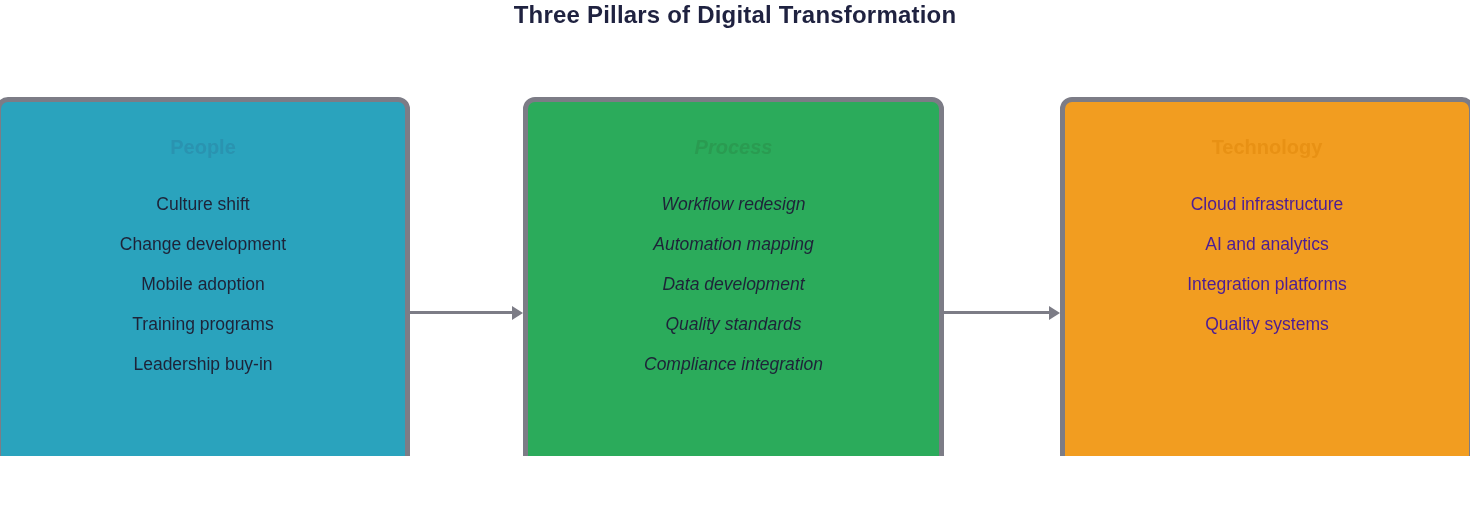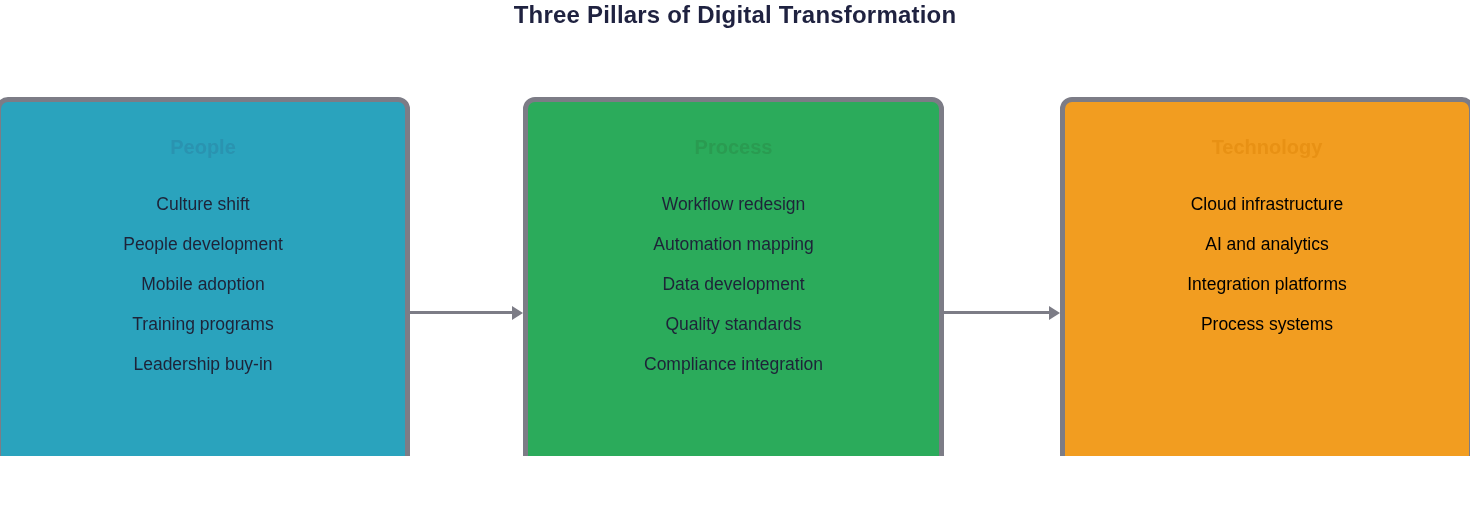--- a/index.html
+++ b/index.html
@@ -16,21 +16,21 @@
     font-size:24px;font-weight:bold;
     letter-spacing:.2px;
   }
   .pillar{
     position:absolute;top:97px;height:429px;
     box-sizing:border-box;
     border:5px solid #7c7c86;
     border-radius:12px;
   }
   .pillar-0{left:-4px;width:414px;}
-  .pillar-1{left:523px;width:421px;}
+  .pillar-1{left:523px;width:421px;font-style:italic;}
   .pillar-2{left:1060px;width:414px;}
   .pillar-header{
     position:absolute;top:31px;left:0;width:100%;
     text-align:center;
     font-size:20px;font-weight:bold;
     line-height:28px;
   }
   .pillar-items{
     position:absolute;top:82px;left:0;width:100%;
   }
@@ -57,21 +57,21 @@
 <body>
 
 <div class="canvas">
 
   <div class="title" style="color: rgb(31, 34, 64);">Three Pillars of Digital Transformation</div>
 
   <div class="pillar pillar-0" style="background-color: rgb(42, 163, 189); border-color: rgb(124, 124, 134);">
     <div class="pillar-header" style="color: rgb(42, 147, 176);">People</div>
     <div class="pillar-items" style="color: rgb(30, 35, 56);">
       <div class="pillar-item">Culture shift</div>
-      <div class="pillar-item">People development</div>
+      <div class="pillar-item">Change development</div>
       <div class="pillar-item">Mobile adoption</div>
       <div class="pillar-item">Training programs</div>
       <div class="pillar-item">Leadership buy-in</div>
     </div>
   </div>
 
   <div class="arrow arrow-0">
     <div class="arrow-line" style="background-color: rgb(124, 124, 134);"></div>
     <div class="arrow-head" style="background-color: rgb(124, 124, 134);"></div>
   </div>
@@ -87,21 +87,21 @@
     </div>
   </div>
 
   <div class="arrow arrow-1">
     <div class="arrow-line" style="background-color: rgb(124, 124, 134);"></div>
     <div class="arrow-head" style="background-color: rgb(124, 124, 134);"></div>
   </div>
 
   <div class="pillar pillar-2" style="background-color: rgb(242, 157, 32); border-color: rgb(124, 124, 134);">
     <div class="pillar-header" style="color: rgb(232, 145, 20);">Technology</div>
-    <div class="pillar-items" style="color: #000000;">
+    <div class="pillar-items" style="color: #4c1d95;">
       <div class="pillar-item">Cloud infrastructure</div>
       <div class="pillar-item">AI and analytics</div>
       <div class="pillar-item">Integration platforms</div>
-      <div class="pillar-item">Process systems</div>
+      <div class="pillar-item">Quality systems</div>
     </div>
   </div>
 
 </div>
 
 </body></html>

